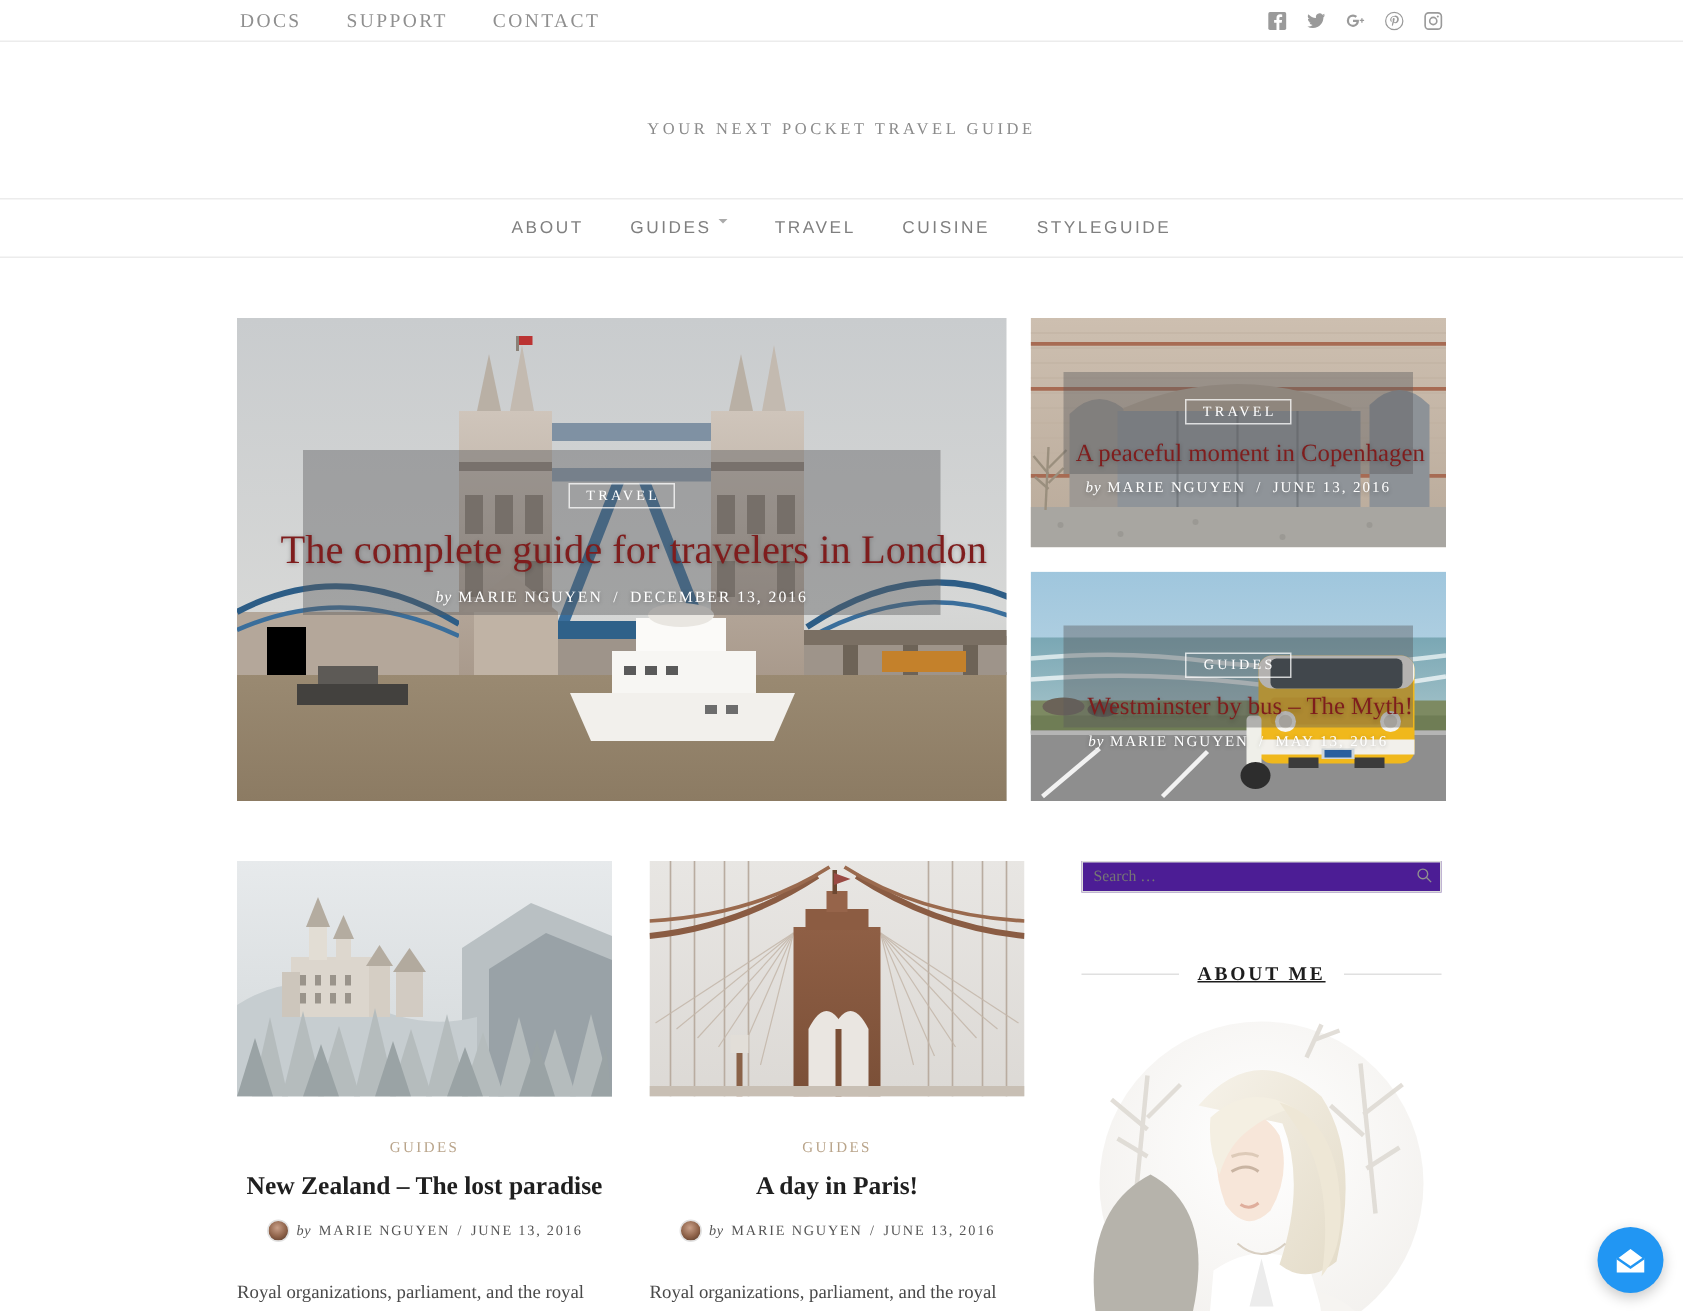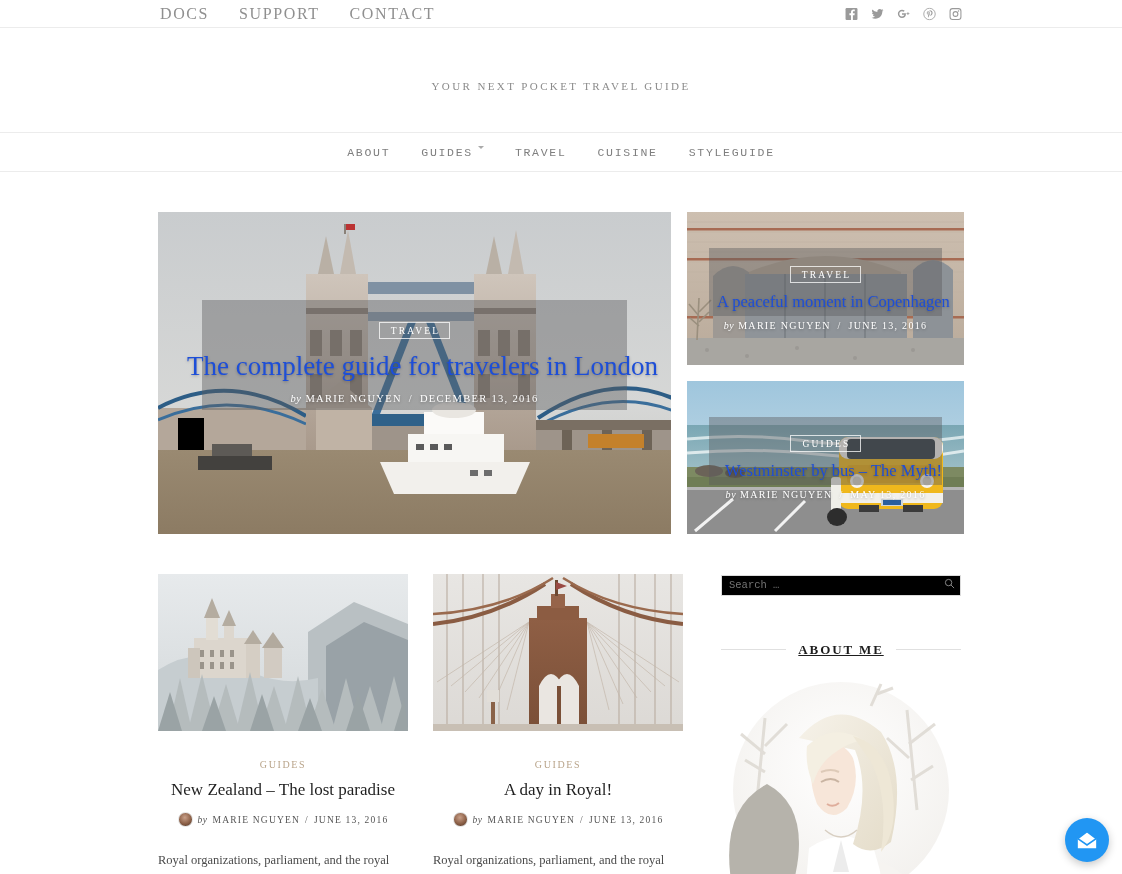--- a/index.html
+++ b/index.html
@@ -17,21 +17,21 @@
   .topbar {
     height: 28px;
     border-bottom: 1px solid #ececec;
     display: flex; align-items: center;
     padding: 0 160px 0 160px;
     position: relative;
   }
   .topbar-links { display: flex; gap: 30px; }
   .topbar-link {
     font-family: "Liberation Serif", serif;
-    font-size: 16px; letter-spacing: 1.6px;
+    font-size: 13px; letter-spacing: 1.6px;
     color: #8f8f8f; text-transform: uppercase;
     text-decoration: none; cursor: pointer;
   }
   .topbar-social {
     position: absolute; right: 160px; top: 50%;
     transform: translateY(-50%);
     display: flex; gap: 13px; align-items: center;
   }
   .soc { width: 13px; height: 13px; display: block; fill: #9a9a9a; }
 
@@ -57,21 +57,21 @@
   }
 
   
   .nav {
     height: 39px;
     border-bottom: 1px solid #ececec;
     display: flex; align-items: center; justify-content: center;
     gap: 31px;
   }
   .nav-item {
-    font-family: Liberation Mono, monospace;
+    font-family: Liberation Sans, sans-serif;
     font-size: 11.5px; letter-spacing: 1.7px;
     color: #7f7f7f; text-transform: uppercase;
     cursor: pointer; display: flex; gap: 5px;
   }
   .caret {
     width: 0; height: 0;
     border-left: 3px solid transparent;
     border-right: 3px solid transparent;
     border-top: 3.5px solid #aaa;
     display: inline-block;
@@ -107,21 +107,21 @@
     display: inline-block;
     border: 1px solid rgba(255,255,255,0.75);
     color: #fff;
     font-family: "Liberation Serif", serif;
     font-size: 9.5px; letter-spacing: 2.2px;
     padding: 3px 9px 2px 11px;
     text-transform: uppercase;
   }
   .card-title {
     font-family: "Liberation Serif", serif;
-    font-weight: normal; color: #1d4ed8;
+    font-weight: normal; color: #7f1d1d;
     text-shadow: 0 1px 3px rgba(0,0,0,0.25);
     padding-left: 16px;
   }
   .feat-main .card-title { font-size: 27px; margin-top: 12px; }
   .feat-small .card-title { font-size: 16.5px; margin-top: 9px; }
   .card-meta {
     font-family: "Liberation Serif", serif;
     color: #ffffff; letter-spacing: 1.3px;
     text-shadow: 0 1px 3px rgba(0,0,0,0.3);
   }
@@ -142,21 +142,21 @@
   .post-cat {
     display: block; text-align: center;
     font-family: "Liberation Serif", serif;
     font-size: 10px; letter-spacing: 1.6px;
     text-transform: uppercase; margin-top: 24px;
     cursor: pointer;
   }
   .post-title {
     text-align: center;
     font-family: "Liberation Serif", serif;
-    font-weight: normal; font-size: 17px; color: #1f1f1f;
+    font-weight: bold; font-size: 17px; color: #1f1f1f;
     margin-top: 10px; cursor: pointer;
   }
   .post-meta {
     display: flex; align-items: center; justify-content: center;
     gap: 5px; margin-top: 12px;
     font-family: "Liberation Serif", serif;
     font-size: 9.5px; letter-spacing: 1.2px; color: #555;
   }
   .avatar {
     width: 15px; height: 15px; border-radius: 50%;
@@ -169,22 +169,22 @@
     margin-top: 21px;
     font-family: "Liberation Serif", serif;
     font-size: 12.5px; line-height: 2.0; color: #4a4a4a;
   }
 
   
   .sidebar { width: 240px; margin-left: 13px; }
   .search-wrap { position: relative; width: 240px; }
   .search-input {
     width: 240px; height: 21px;
-    border: 1px solid #dcdcdc; background: #000000;
-    font-family: Liberation Mono, monospace;
+    border: 1px solid #dcdcdc; background: #4c1d95;
+    font-family: Liberation Serif, serif;
     font-size: 10.5px; color: #9c9c9c;
     padding: 0 24px 0 7px; outline: none;
   }
   .search-btn {
     position: absolute; right: 5px; top: 3px;
     width: 14px; height: 14px; border: none; background: none;
     cursor: pointer; padding: 0;
   }
   .search-btn svg { width: 11px; height: 11px; stroke: #8f8f8f; fill: none; }
 
@@ -654,21 +654,21 @@
                 <rect x="124" y="112" width="4" height="45" fill="#7a4f37"></rect>
 
                 <rect x="58" y="126" width="4" height="31" fill="#8a6248"></rect>
                 <rect x="54" y="116" width="12" height="12" fill="#e2ded8"></rect>
 
                 <rect y="150" width="250" height="7" fill="#c8bfb4"></rect>
               </svg>
             </div>
           </a>
           <a class="post-cat" style="color:#b9a48a">GUIDES</a>
-          <h2 class="post-title">A day in Royal!</h2>
+          <h2 class="post-title">A day in Paris!</h2>
           <div class="post-meta">
             <span class="avatar"></span>
             <span class="by">by</span>
             <span class="name">MARIE NGUYEN</span>
             <span class="sep">/</span>
             <span class="date">JUNE 13, 2016</span>
           </div>
           <p class="post-excerpt">Royal organizations, parliament, and the royal court determined the appearance of Westminster for all: now it is still officiously-Royal district, …</p>
         </article>
 

